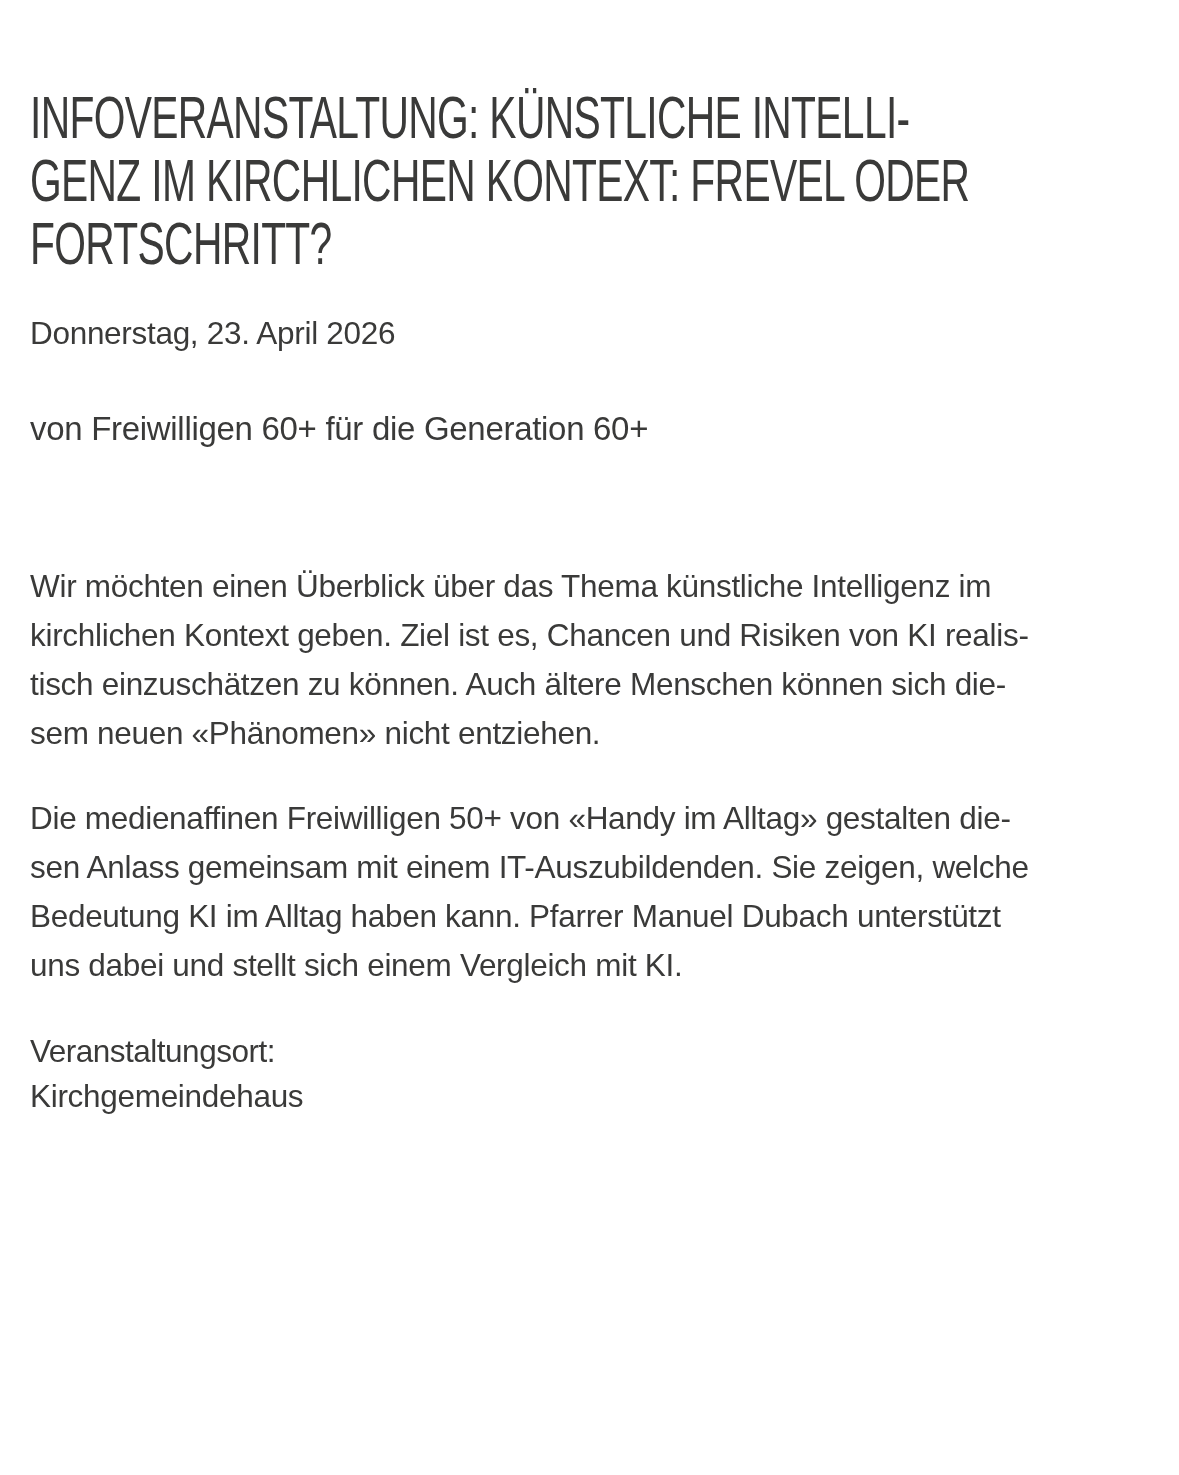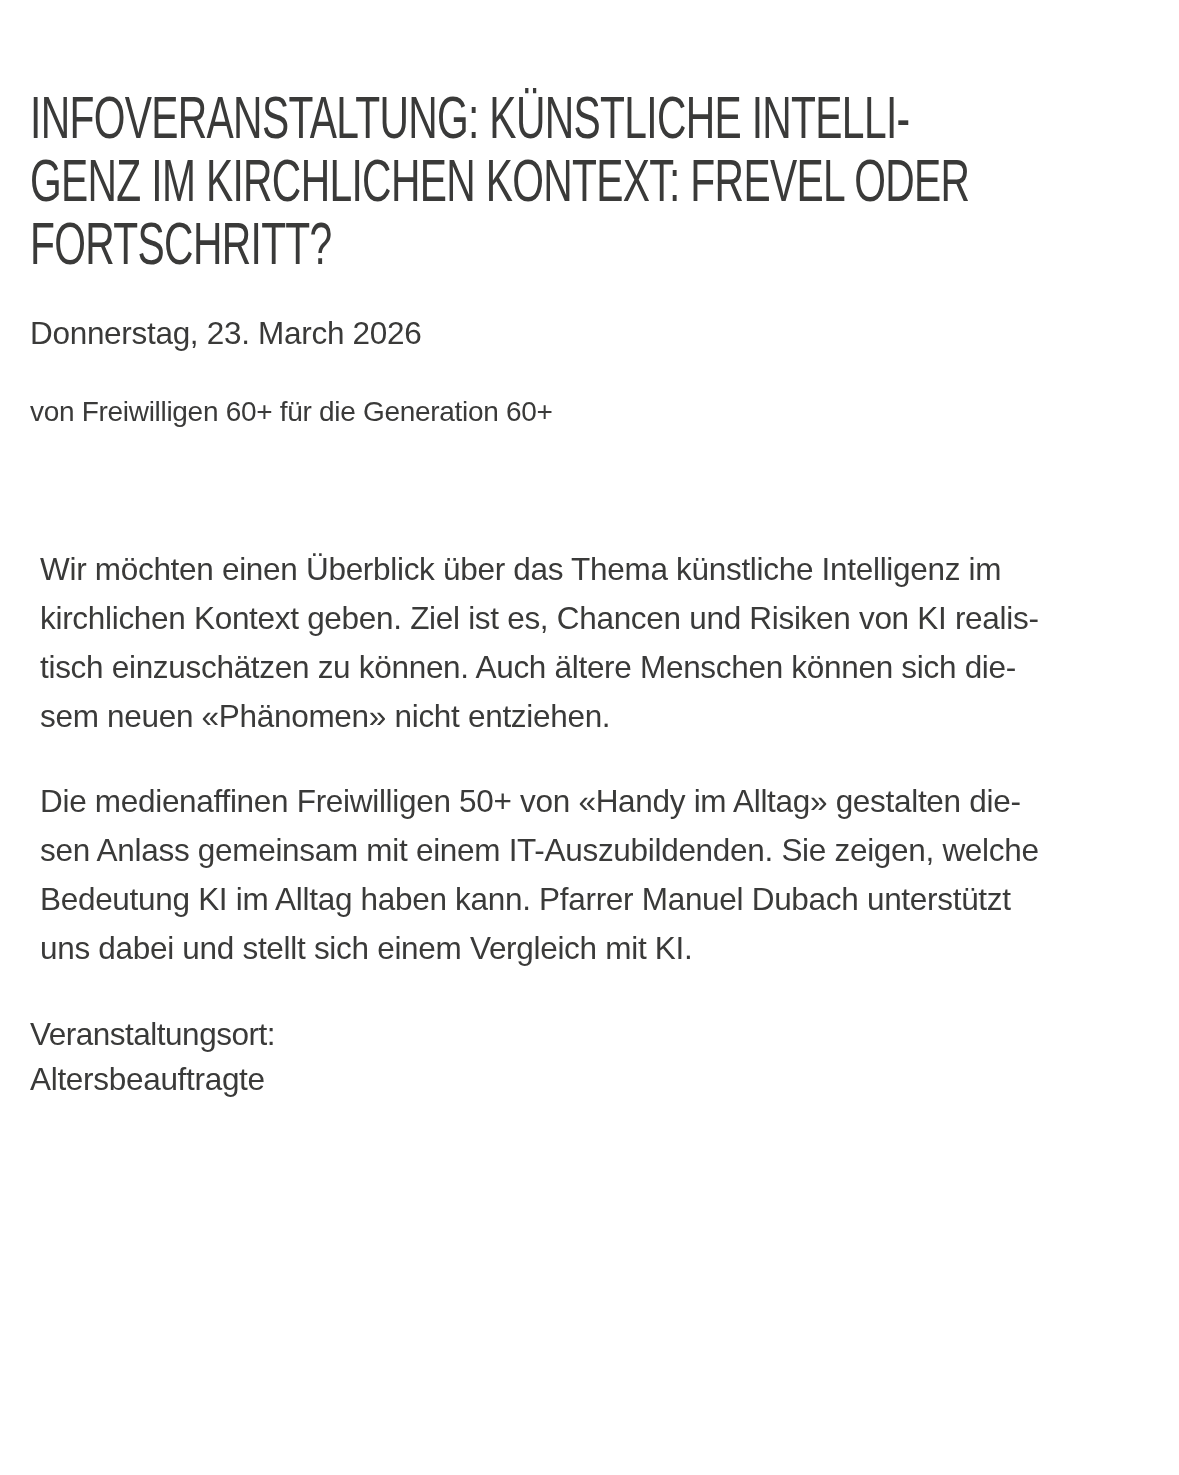--- a/index.html
+++ b/index.html
@@ -29,31 +29,30 @@
     transform-origin: top left;
     width: 147%; 
   }
   .date {
     margin-top: 34px;
     font-size: 31.5px;
     line-height: 49px;
     letter-spacing: -0.3px;
   }
   .subtitle {
-    margin-top: 29px;
-    font-size: 28px;
+    margin-top: 46px;
+    font-size: 33px;
     line-height: 49px;
     letter-spacing: -0.3px;
   }
   .para {
     margin-top: 36px;
     font-size: 31.5px;
     line-height: 49px;
     letter-spacing: -0.3px;
-    margin-left: 10px;
   }
   .para.first {
     margin-top: 109px;
   }
   .phone-icon-svg {
     width: 34px;
     height: 34px;
     vertical-align: -5px;
     margin: 0 10px 0 6px;
     fill: #3a3a39;
@@ -71,34 +70,34 @@
 </style>
 </head>
 <body>
 
 <div class="page">
 
   <h1 class="title ml">INFOVERANSTALTUNG: KÜNSTLICHE INTELLI-
 GENZ IM KIRCHLICHEN KONTEXT: FREVEL ODER
 FORTSCHRITT?</h1>
 
-  <p class="date">Donnerstag, 23. March 2026</p>
+  <p class="date">Donnerstag, 23. April 2026</p>
 
   <p class="subtitle">von Freiwilligen 60+ für die Generation 60+</p>
 
   <p class="para first ml">Wir möchten einen Überblick über das Thema künstliche Intelligenz im
 kirchlichen Kontext geben. Ziel ist es, Chancen und Risiken von KI realis-
 tisch einzuschätzen zu können. Auch ältere Menschen können sich die-
 sem neuen «Phänomen» nicht entziehen.</p>
 
   <p class="para ml">Die medienaffinen Freiwilligen 50+ von «Handy im Alltag» gestalten die-
 sen Anlass gemeinsam mit einem IT-Auszubildenden. Sie zeigen, welche
 Bedeutung KI im Alltag haben kann. Pfarrer Manuel Dubach unterstützt
 uns dabei und stellt sich einem Vergleich mit KI.</p>
 
 
 
   <div class="venue">
     <div class="venue-label">Veranstaltungsort:</div>
-    <div class="venue-value">Altersbeauftragte</div>
+    <div class="venue-value">Kirchgemeindehaus</div>
   </div>
 
 </div>
 
 </body></html>

